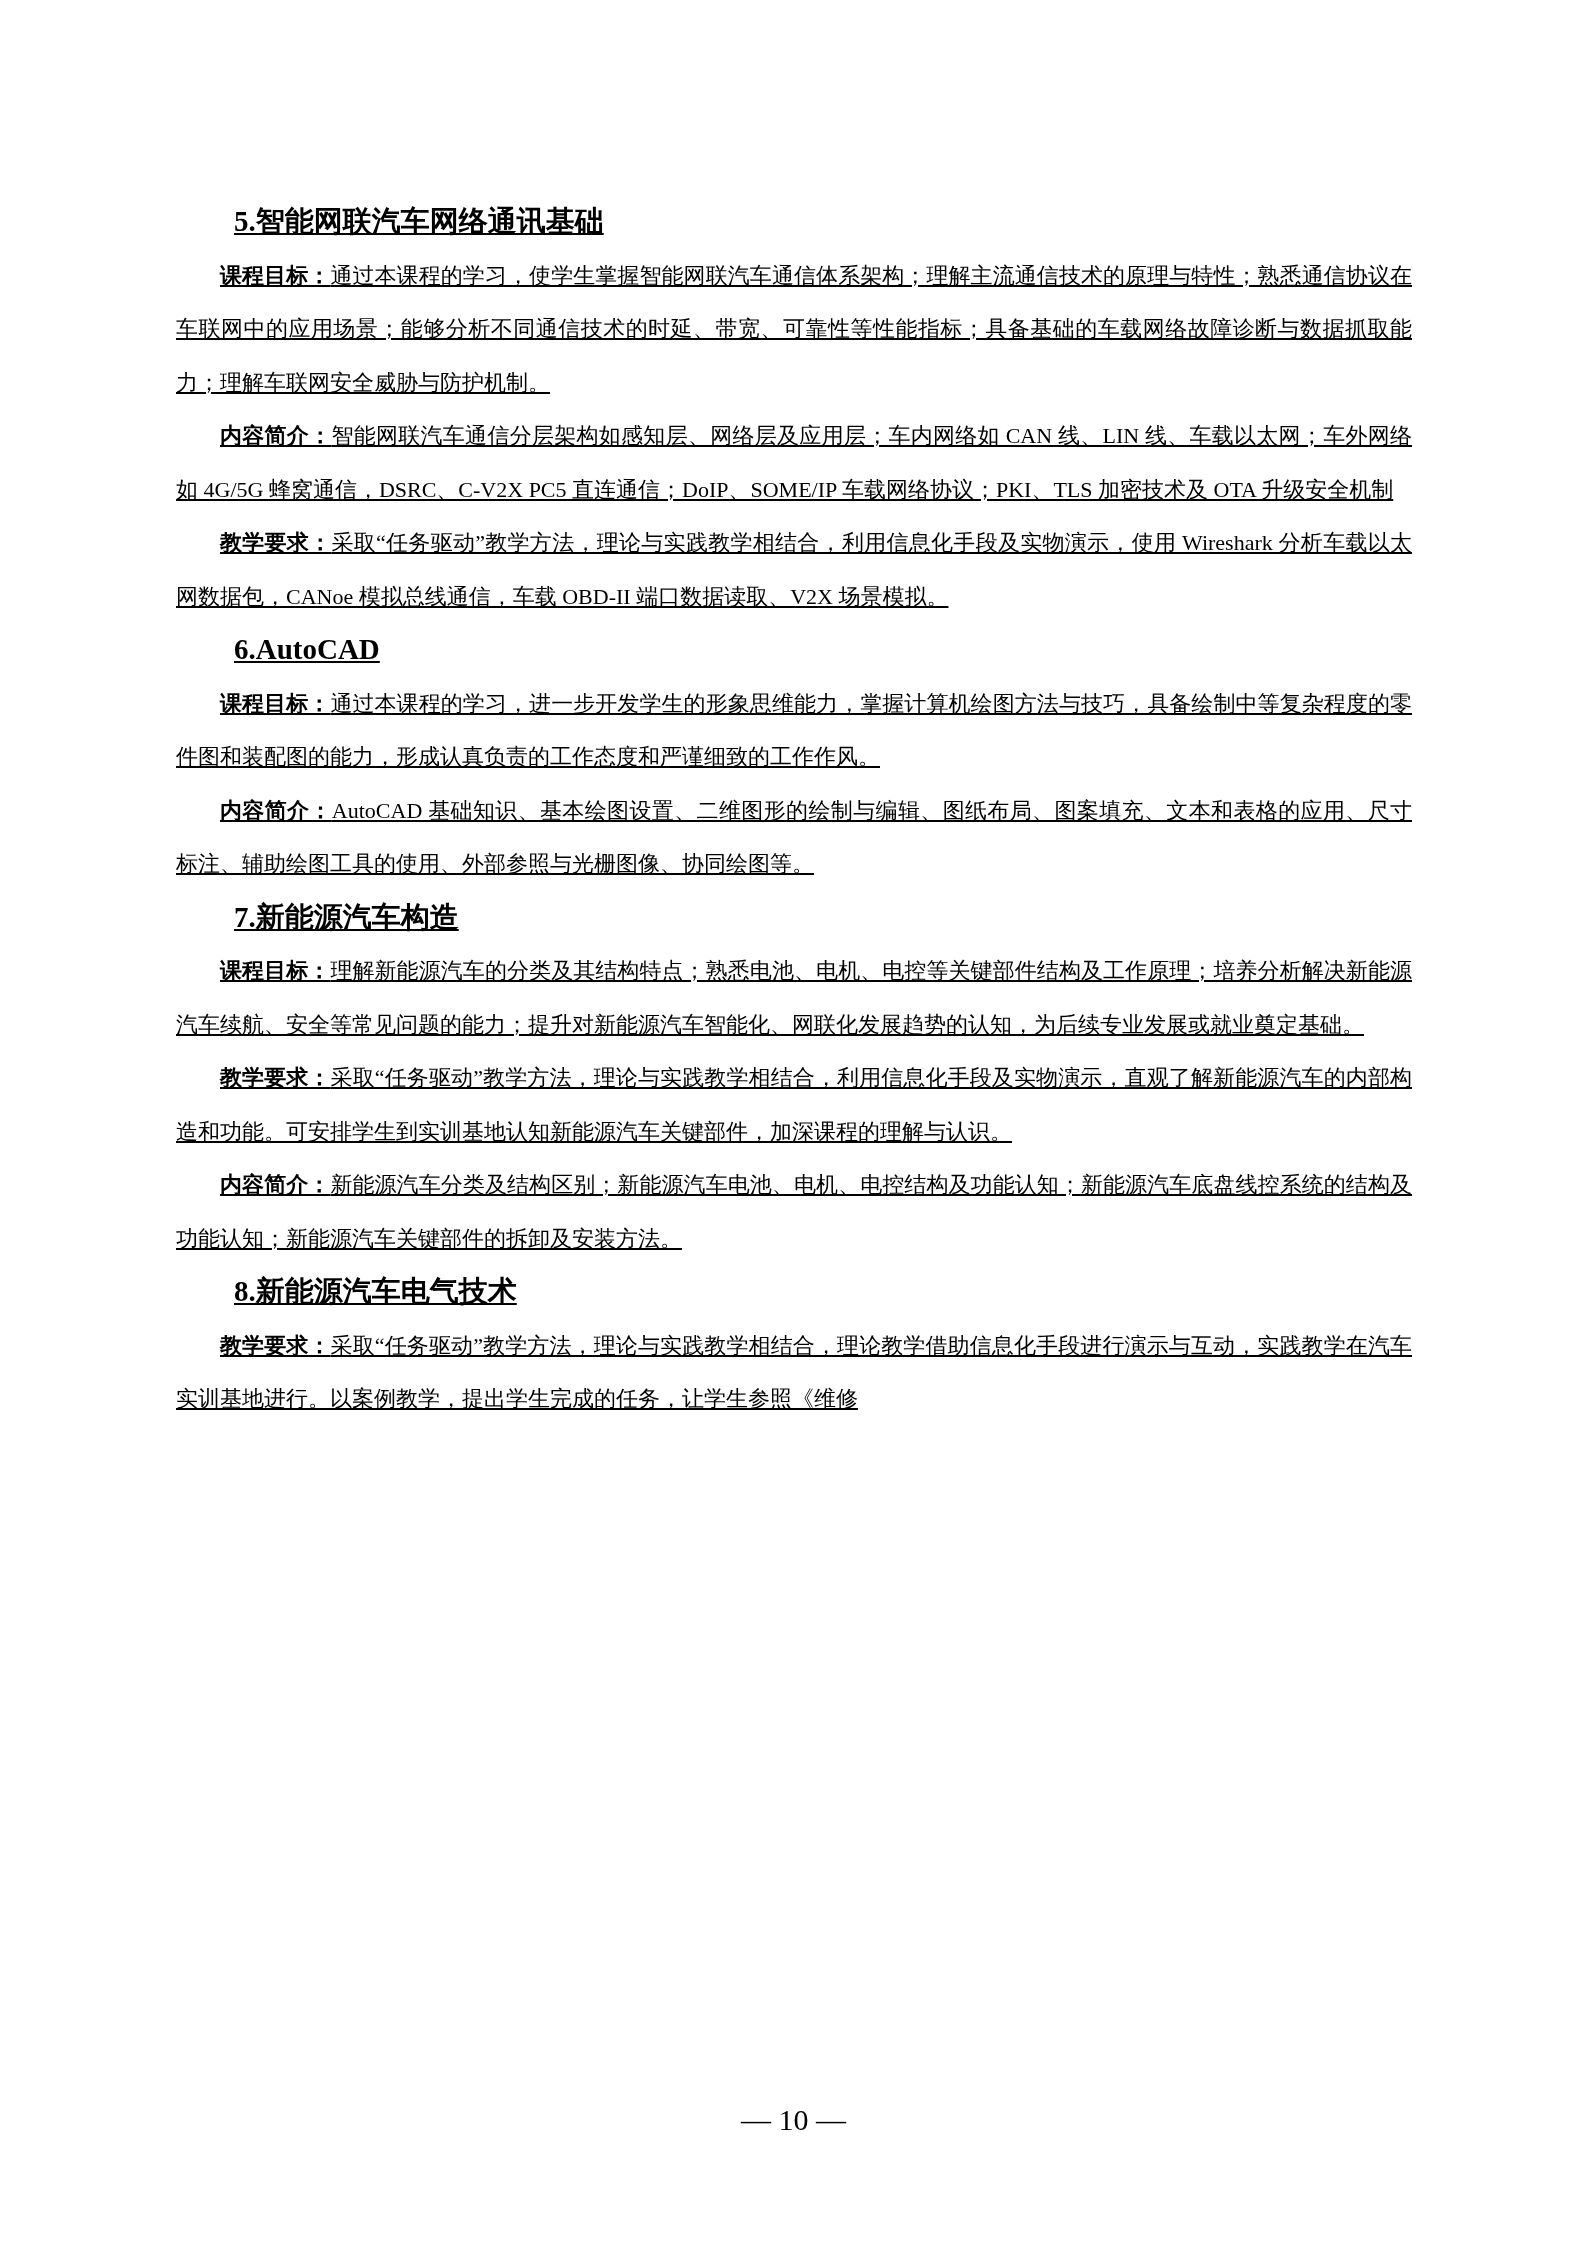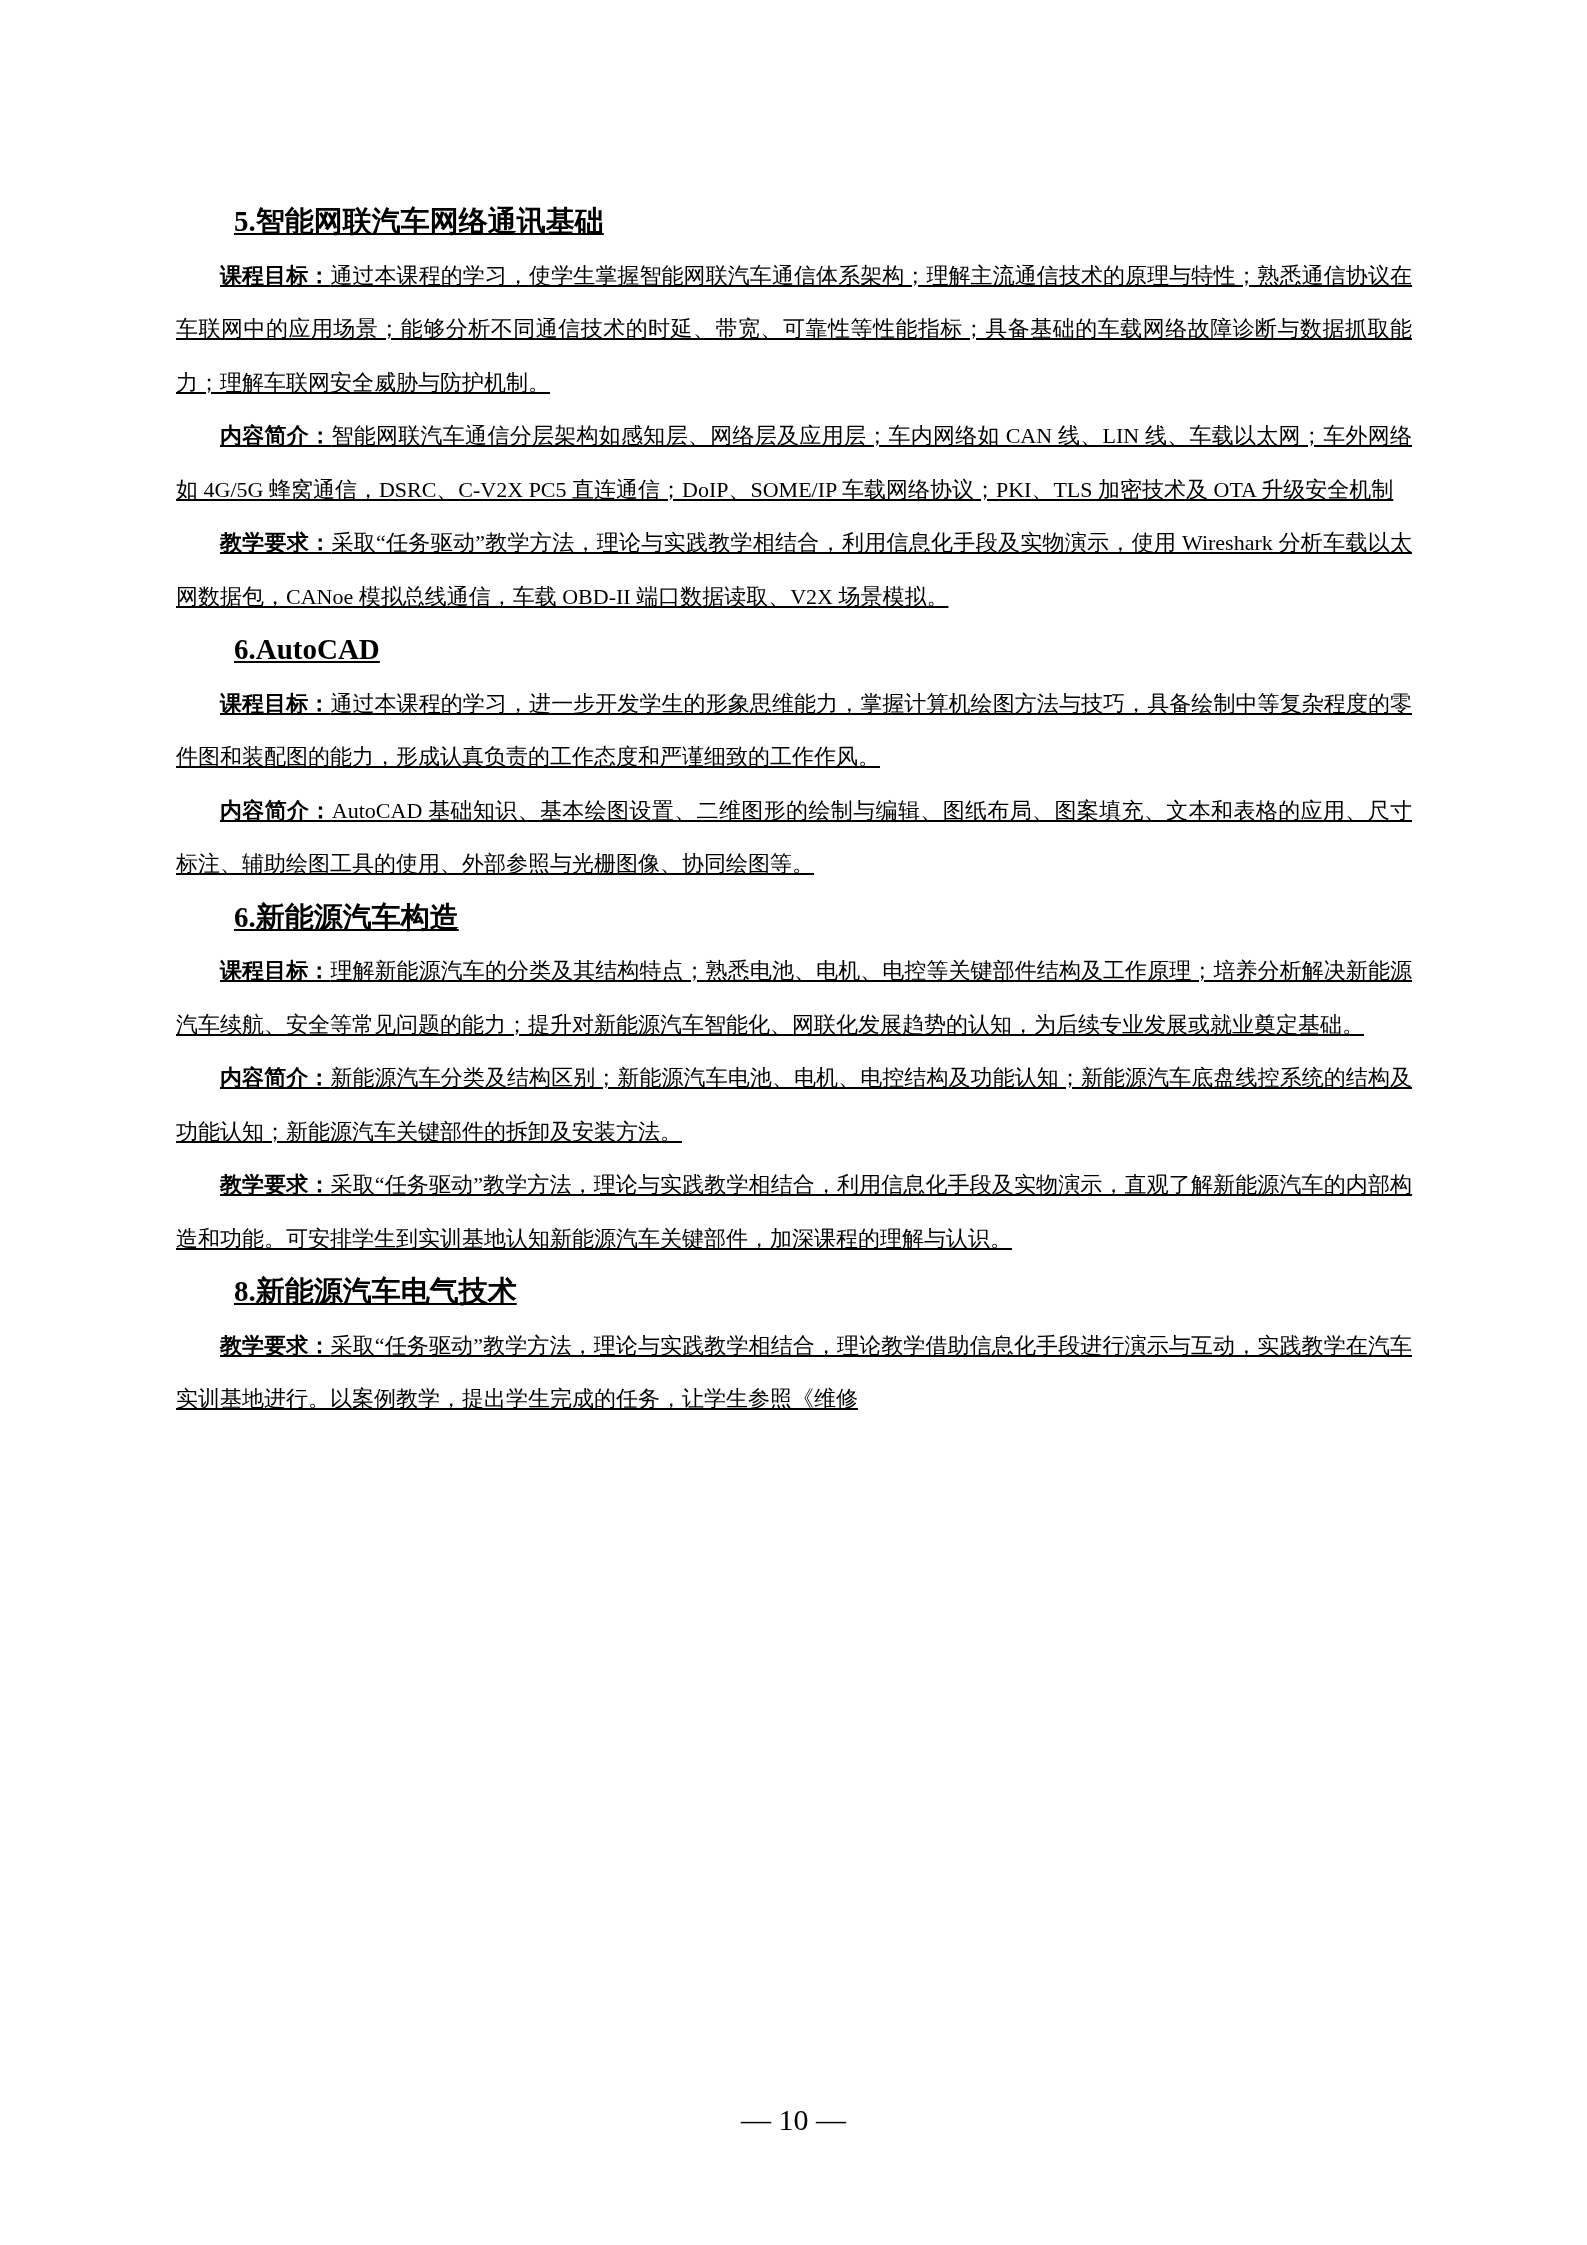--- a/index.html
+++ b/index.html
@@ -59,24 +59,24 @@
     <p class="paragraph"><span class="paragraph-label">教学要求：</span><span>采取“任务驱动”教学方法，理论与实践教学相结合，利用信息化手段及实物演示，使用 Wireshark 分析车载以太网数据包，CANoe 模拟总线通信，车载 OBD-II 端口数据读取、V2X 场景模拟。</span></p>
   </div>
 
   <div>
     <h3 class="section-heading">6.AutoCAD</h3>
     <p class="paragraph"><span class="paragraph-label">课程目标：</span><span>通过本课程的学习，进一步开发学生的形象思维能力，掌握计算机绘图方法与技巧，具备绘制中等复杂程度的零件图和装配图的能力，形成认真负责的工作态度和严谨细致的工作作风。</span></p>
     <p class="paragraph"><span class="paragraph-label">内容简介：</span><span>AutoCAD 基础知识、基本绘图设置、二维图形的绘制与编辑、图纸布局、图案填充、文本和表格的应用、尺寸标注、辅助绘图工具的使用、外部参照与光栅图像、协同绘图等。</span></p>
   </div>
 
   <div>
-    <h3 class="section-heading">6.新能源汽车构造</h3>
+    <h3 class="section-heading">7.新能源汽车构造</h3>
     <p class="paragraph"><span class="paragraph-label">课程目标：</span><span>理解新能源汽车的分类及其结构特点；熟悉电池、电机、电控等关键部件结构及工作原理；培养分析解决新能源汽车续航、安全等常见问题的能力；提升对新能源汽车智能化、网联化发展趋势的认知，为后续专业发展或就业奠定基础。</span></p>
+    <p class="paragraph"><span class="paragraph-label">教学要求：</span><span>采取“任务驱动”教学方法，理论与实践教学相结合，利用信息化手段及实物演示，直观了解新能源汽车的内部构造和功能。可安排学生到实训基地认知新能源汽车关键部件，加深课程的理解与认识。</span></p>
     <p class="paragraph"><span class="paragraph-label">内容简介：</span><span>新能源汽车分类及结构区别；新能源汽车电池、电机、电控结构及功能认知；新能源汽车底盘线控系统的结构及功能认知；新能源汽车关键部件的拆卸及安装方法。</span></p>
-    <p class="paragraph"><span class="paragraph-label">教学要求：</span><span>采取“任务驱动”教学方法，理论与实践教学相结合，利用信息化手段及实物演示，直观了解新能源汽车的内部构造和功能。可安排学生到实训基地认知新能源汽车关键部件，加深课程的理解与认识。</span></p>
   </div>
 
   <div>
     <h3 class="section-heading">8.新能源汽车电气技术</h3>
     <p class="paragraph"><span class="paragraph-label">教学要求：</span><span>采取“任务驱动”教学方法，理论与实践教学相结合，理论教学借助信息化手段进行演示与互动，实践教学在汽车实训基地进行。以案例教学，提出学生完成的任务，让学生参照《维修</span></p>
   </div>
 
 </div>
 
 <div class="page-footer">— 10 —</div>

